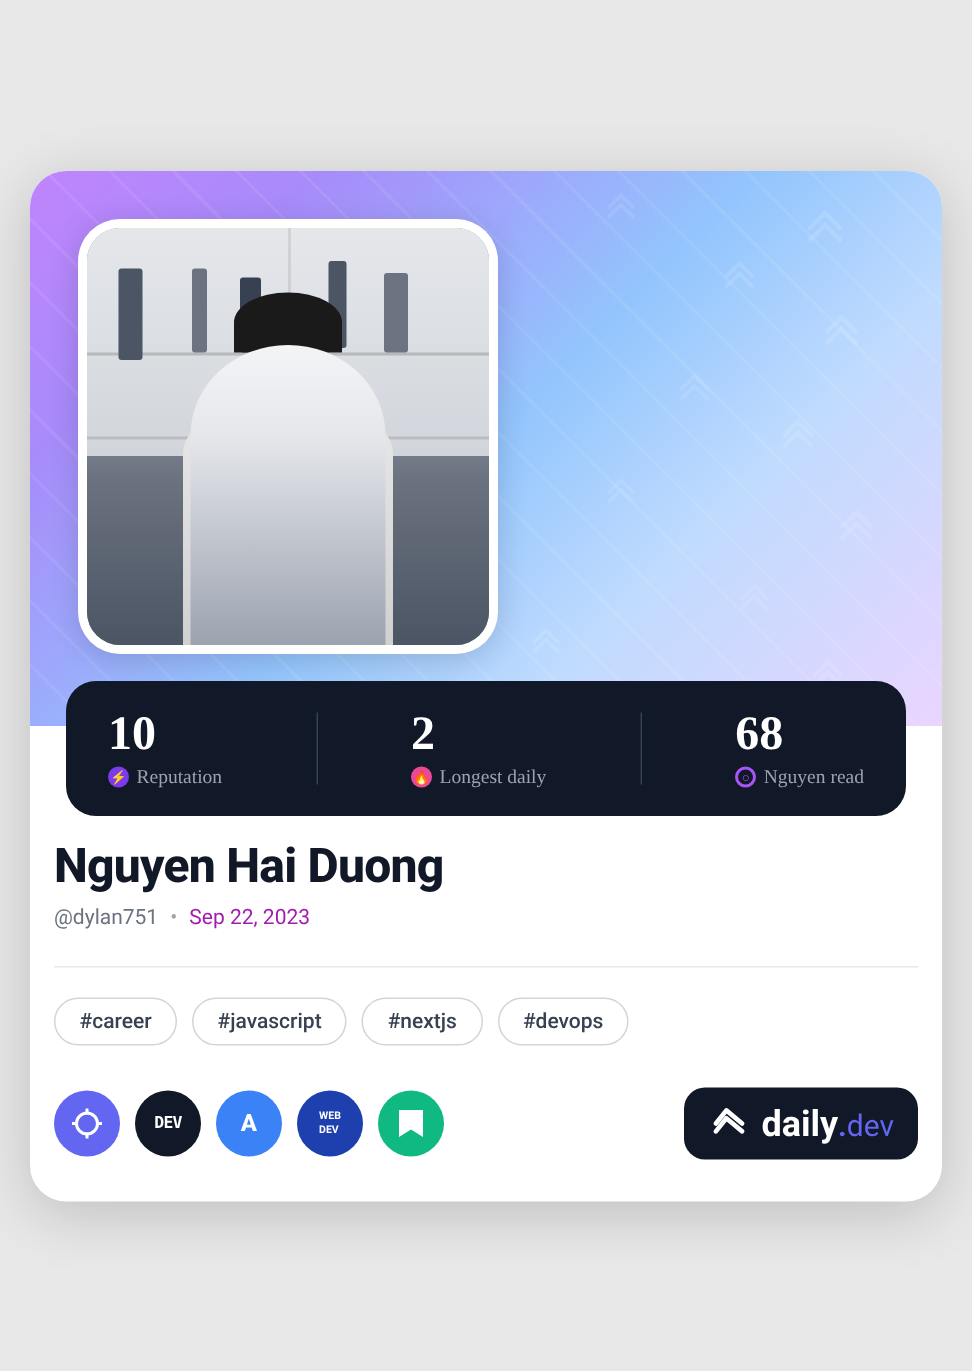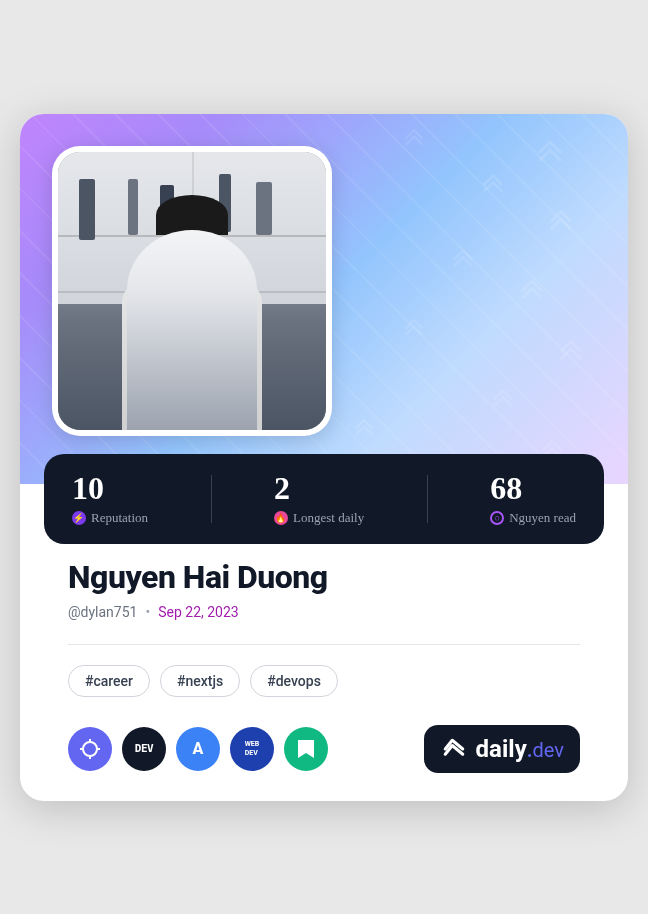--- a/index.html
+++ b/index.html
@@ -161,21 +161,21 @@
     }
 
     .stat-divider {
       width: 1px;
       height: 48px;
       background: #374151;
     }
 
     
     .card-body {
-      padding: 4px 48px 28px;
+      padding: 4px 16px 28px;
       margin-top: -20px;
     }
 
     .user-name {
       font-size: 32px;
       font-weight: 800;
       color: #111827;
       margin-bottom: 8px;
       letter-spacing: -0.5px;
     }
@@ -400,20 +400,21 @@
     <div class="user-meta">
       <span class="user-handle">@dylan751</span>
       <span class="user-sep">•</span>
       <span class="user-date">Sep 22, 2023</span>
     </div>
 
     <div class="divider"></div>
 
     <div class="tags">
       <span class="tag">#career</span>
+      <span class="tag">#javascript</span>
       <span class="tag">#nextjs</span>
       <span class="tag">#devops</span>
     </div>
 
     <div class="integrations">
       <div class="integration-icons">
 
         <div class="integration-icon icon-crosshair">
           <svg width="22" height="22" viewBox="0 0 22 22" fill="none" stroke="white" stroke-width="2">
             <circle cx="11" cy="11" r="7"></circle>

